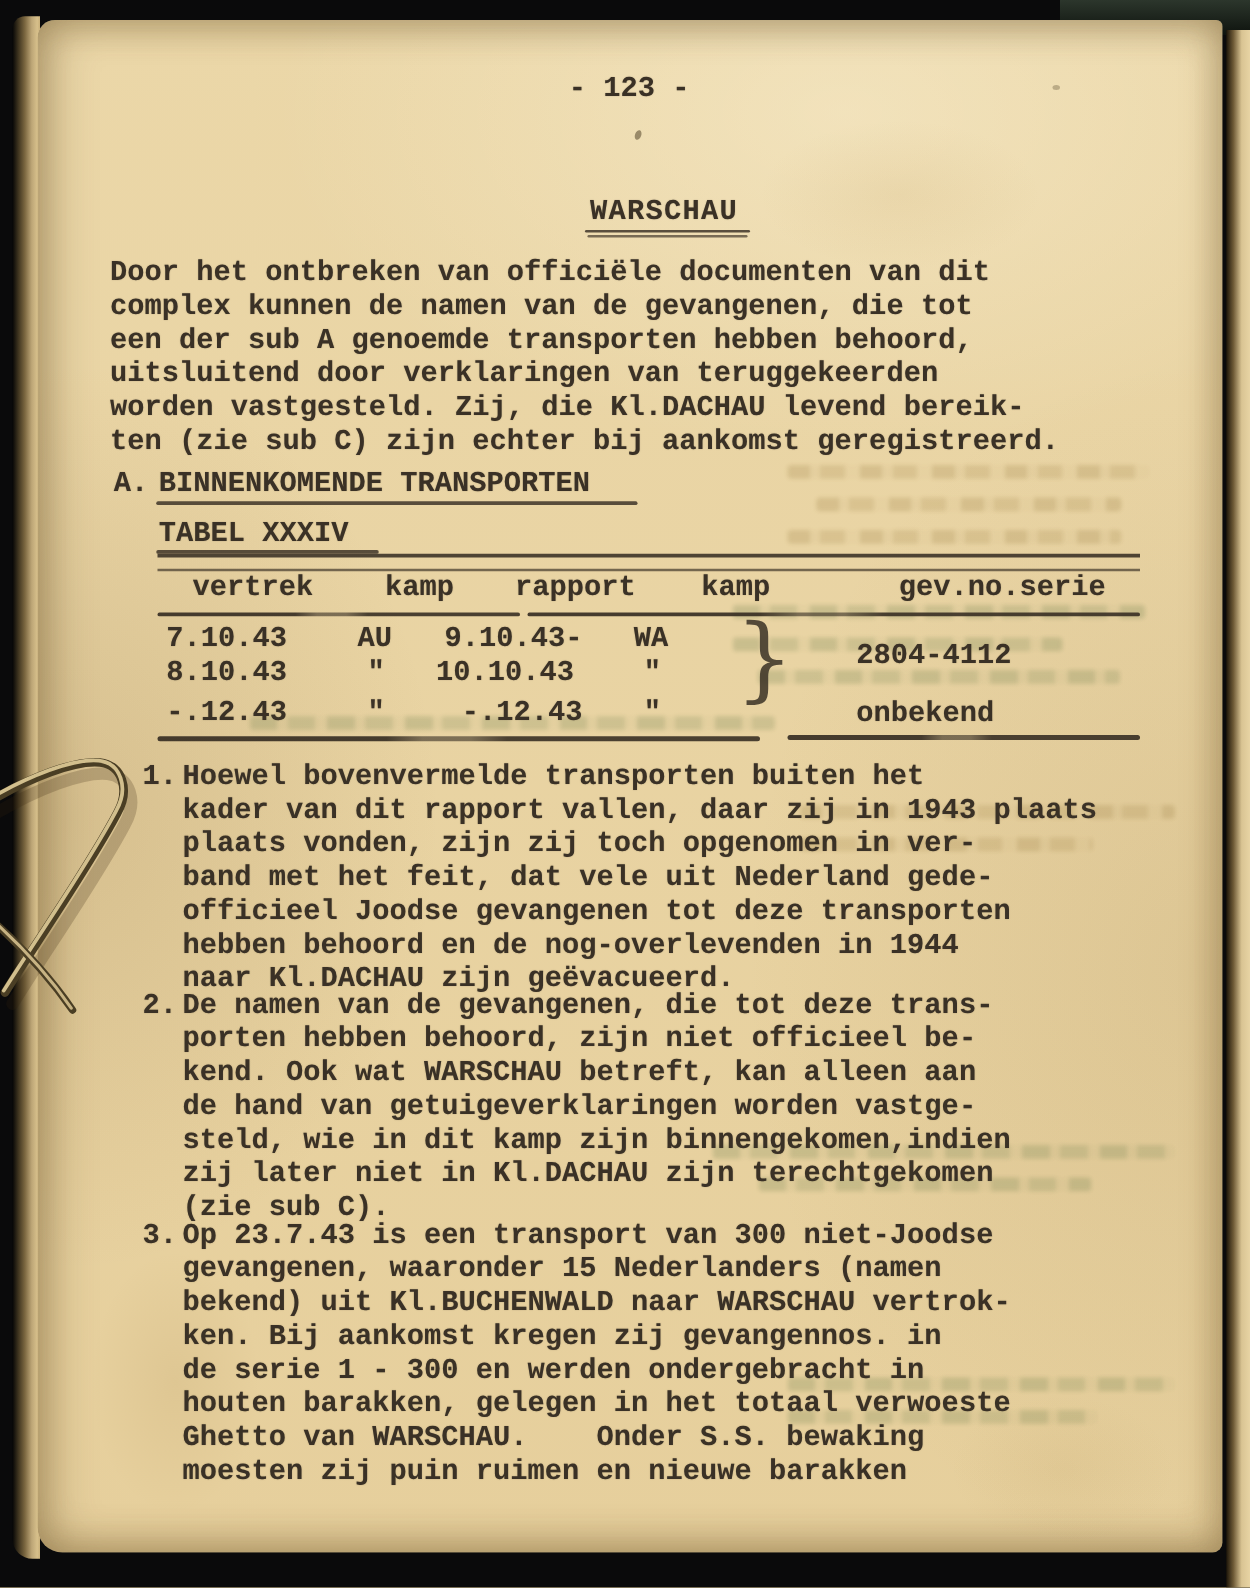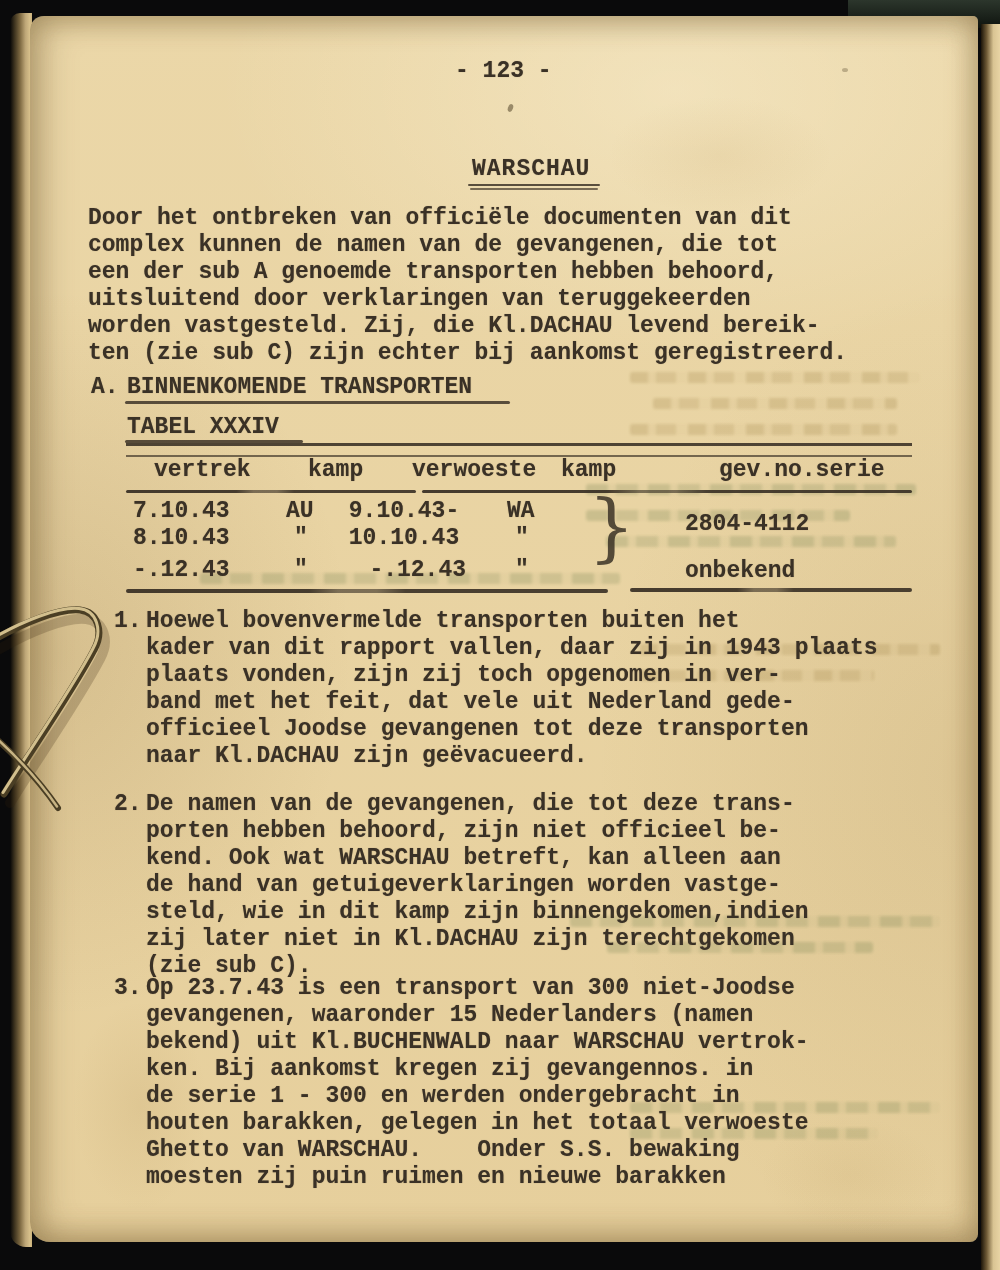--- a/index.html
+++ b/index.html
@@ -133,33 +133,33 @@
   <div class="uline" style="left:95px;top:385px;width:385px;"></div>
 
   <div class="abs tw" style="left:97px;top:398px;">TABEL XXXIV</div>
   <div class="uline" style="left:95px;top:424px;width:178px;"></div>
 
   <div class="rule-double" style="left:96px;top:427px;width:786px;"></div>
 
   <div class="hdr-row" style="left:96px;top:441px;width:786px;height:27px;margin-left:20px;">
     <span class="abs tw" style="left:8px;">vertrek</span>
     <span class="abs tw" style="left:162px;">kamp</span>
-    <span class="abs tw" style="left:266px;">verwoeste</span>
+    <span class="abs tw" style="left:266px;">rapport</span>
     <span class="abs tw" style="left:415px;">kamp</span>
     <span class="abs tw" style="left:573px;">gev.no.serie</span>
   </div>
 
   <div class="rule" style="left:96px;top:474px;width:290px;"></div>
   <div class="rule" style="left:392px;top:474px;width:490px;"></div>
 
   <div class="data-rows" style="left:96px;top:482px;width:786px;height:95px;">
 
     <span class="abs tw" style="left:7px;top:0;">7.10.43</span>
     <span class="abs tw" style="left:160px;top:0;">AU</span>
-    <span class="abs tw" style="left:216px;top:0;width:124px;text-align:center;">9.10.43-</span>
+    <span class="abs tw" style="left:216px;top:0;width:124px;text-align:right;">9.10.43-</span>
     <span class="abs tw" style="left:381px;top:0;">WA</span>
 
     <span class="abs tw" style="left:7px;top:27px;">8.10.43</span>
     <span class="abs tw" style="left:168px;top:27px;">"</span>
     <span class="abs tw" style="left:216px;top:27px;width:124px;text-align:center;">10.10.43</span>
     <span class="abs tw" style="left:389px;top:27px;">"</span>
 
     <span class="abs tw" style="left:7px;top:59px;">-.12.43</span>
     <span class="abs tw" style="left:168px;top:59px;">"</span>
     <span class="abs tw" style="left:216px;top:59px;width:124px;text-align:right;">-.12.43</span>
@@ -174,20 +174,21 @@
   <div class="rule" style="left:600px;top:572px;width:282px;height:4px;"></div>
 
   <div class="abs item" style="left:84px;top:592px;">
     <span class="tw num">1.</span>
     <div class="lines">
       <div class="tw">Hoewel bovenvermelde transporten buiten het</div>
       <div class="tw">kader van dit rapport vallen, daar zij in 1943 plaats</div>
       <div class="tw">plaats vonden, zijn zij toch opgenomen in ver-</div>
       <div class="tw">band met het feit, dat vele uit Nederland gede-</div>
       <div class="tw">officieel Joodse gevangenen tot deze transporten</div>
+      <div class="tw">hebben behoord en de nog-overlevenden in 1944</div>
       <div class="tw">naar Kl.DACHAU zijn geëvacueerd.</div>
     </div>
   </div>
 
   <div class="abs item" style="left:84px;top:775px;">
     <span class="tw num">2.</span>
     <div class="lines">
       <div class="tw">De namen van de gevangenen, die tot deze trans-</div>
       <div class="tw">porten hebben behoord, zijn niet officieel be-</div>
       <div class="tw">kend. Ook wat WARSCHAU betreft, kan alleen aan</div>

